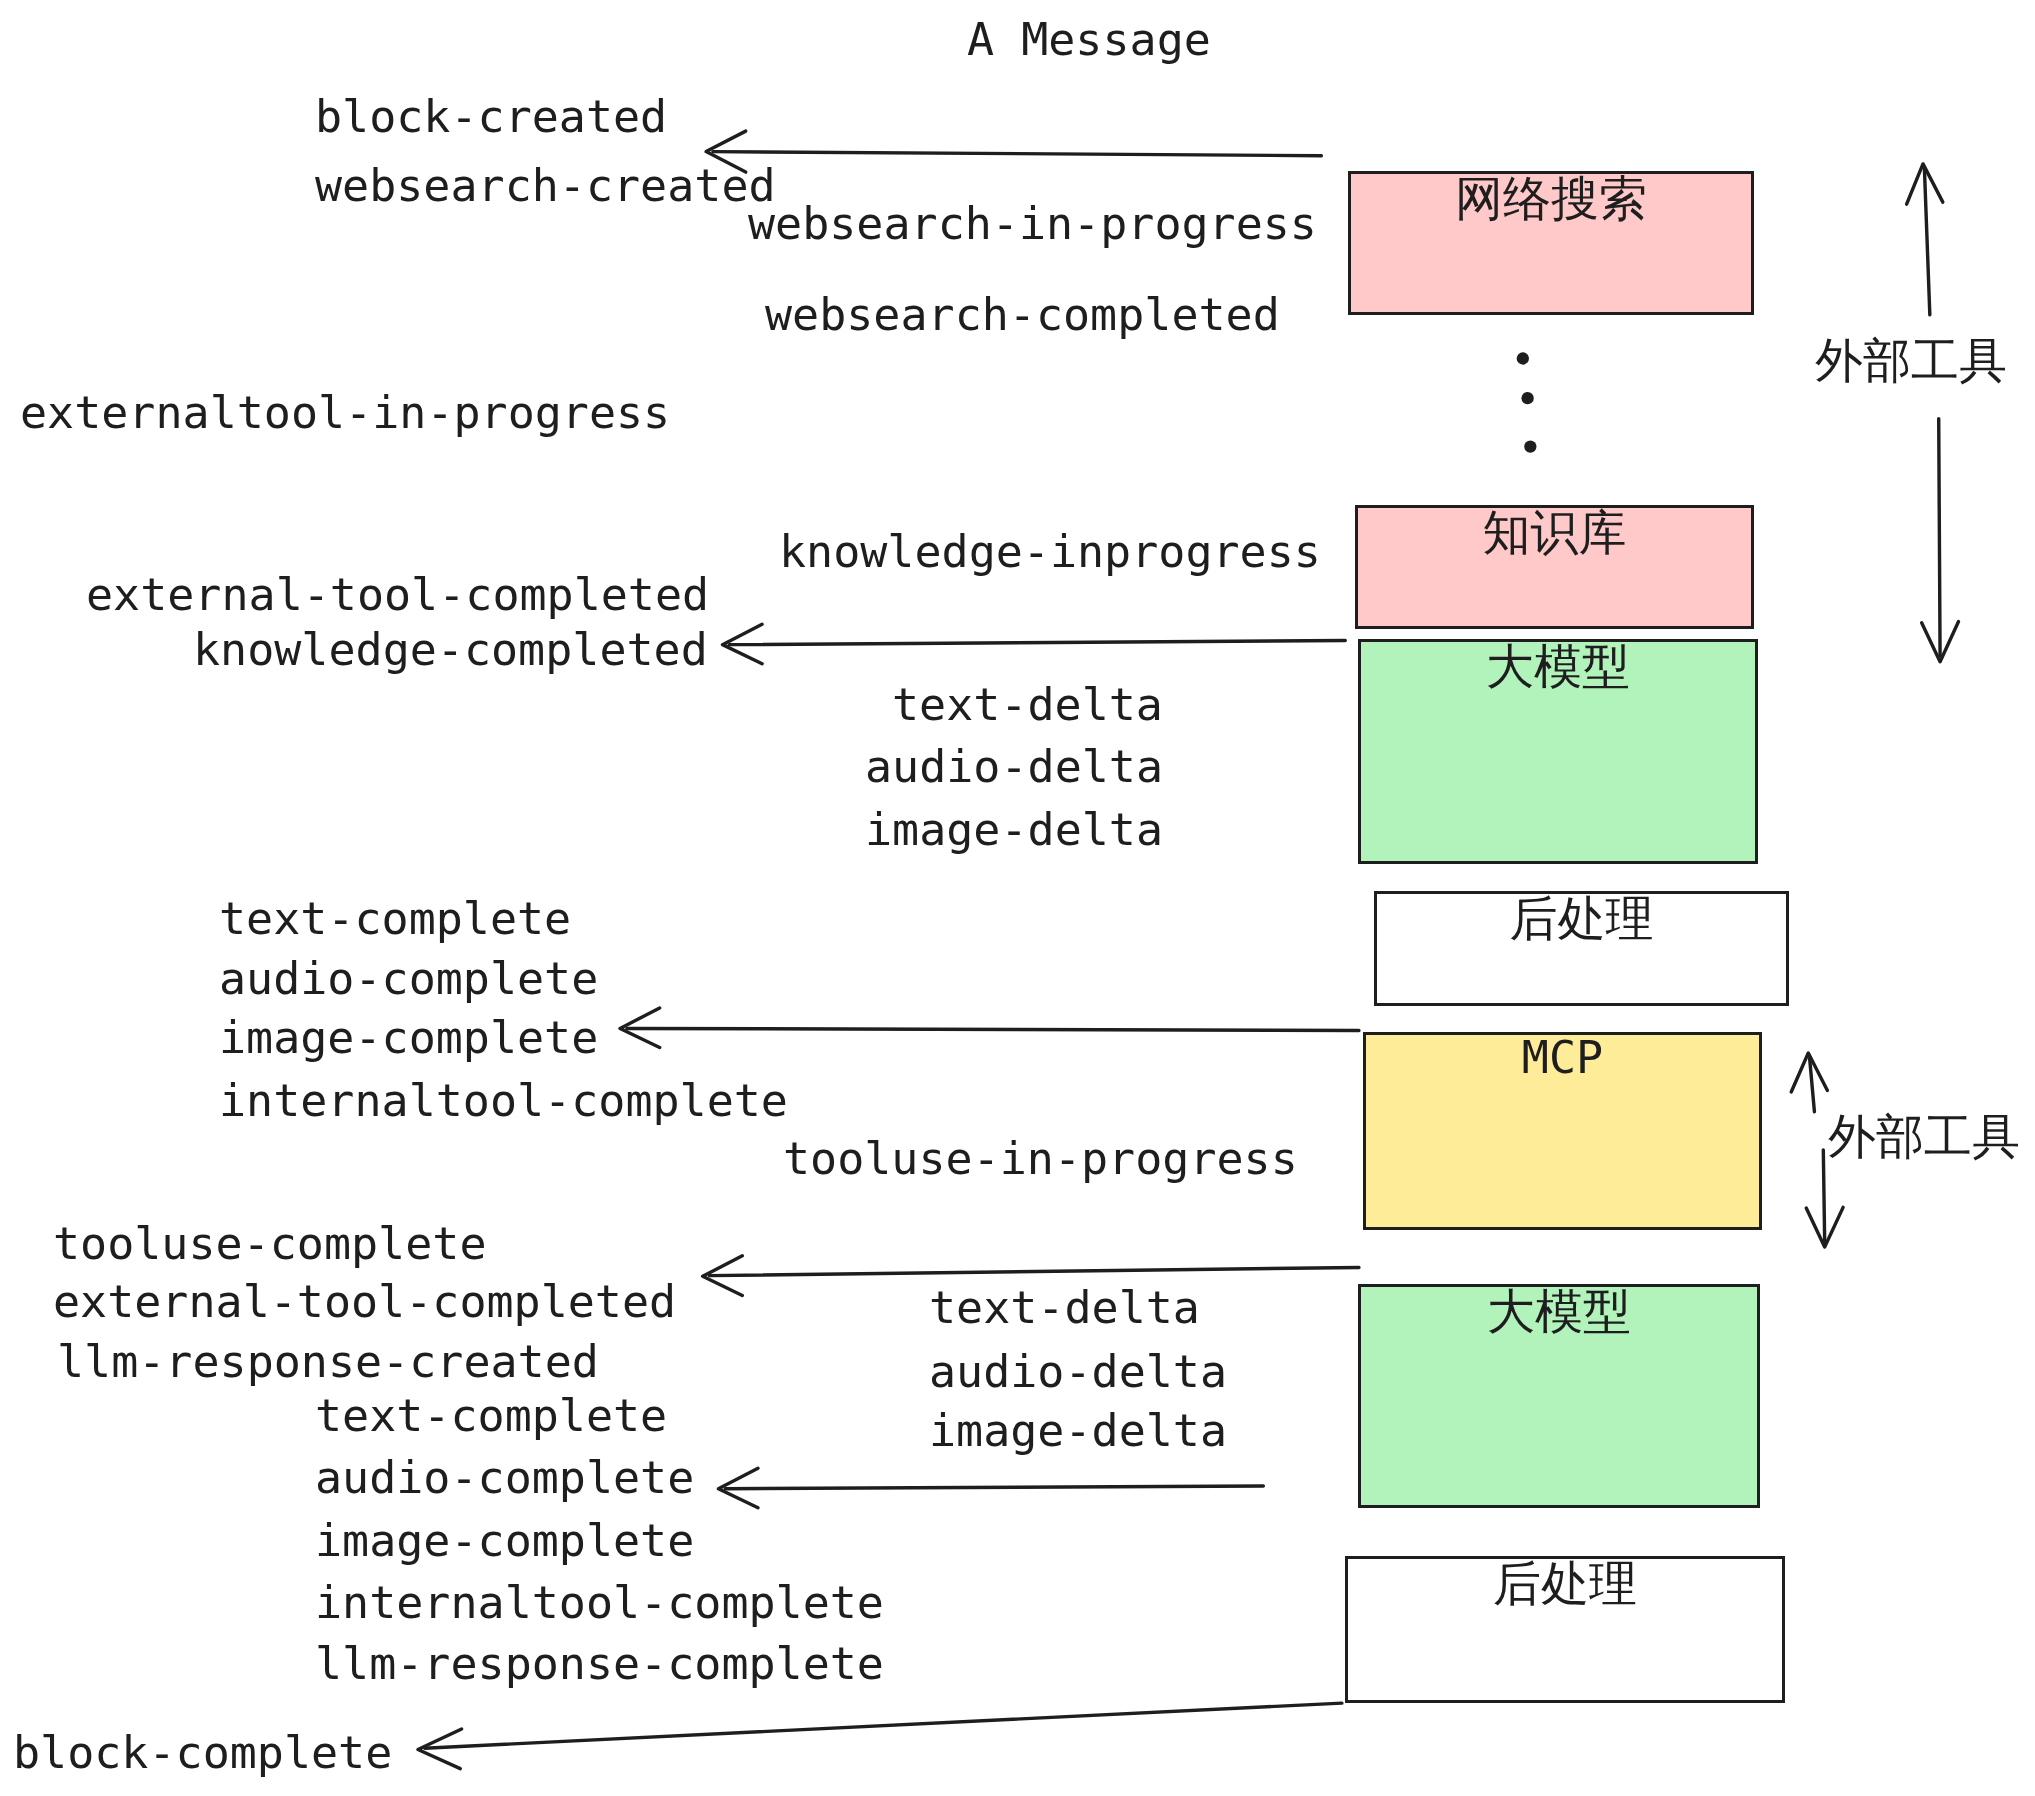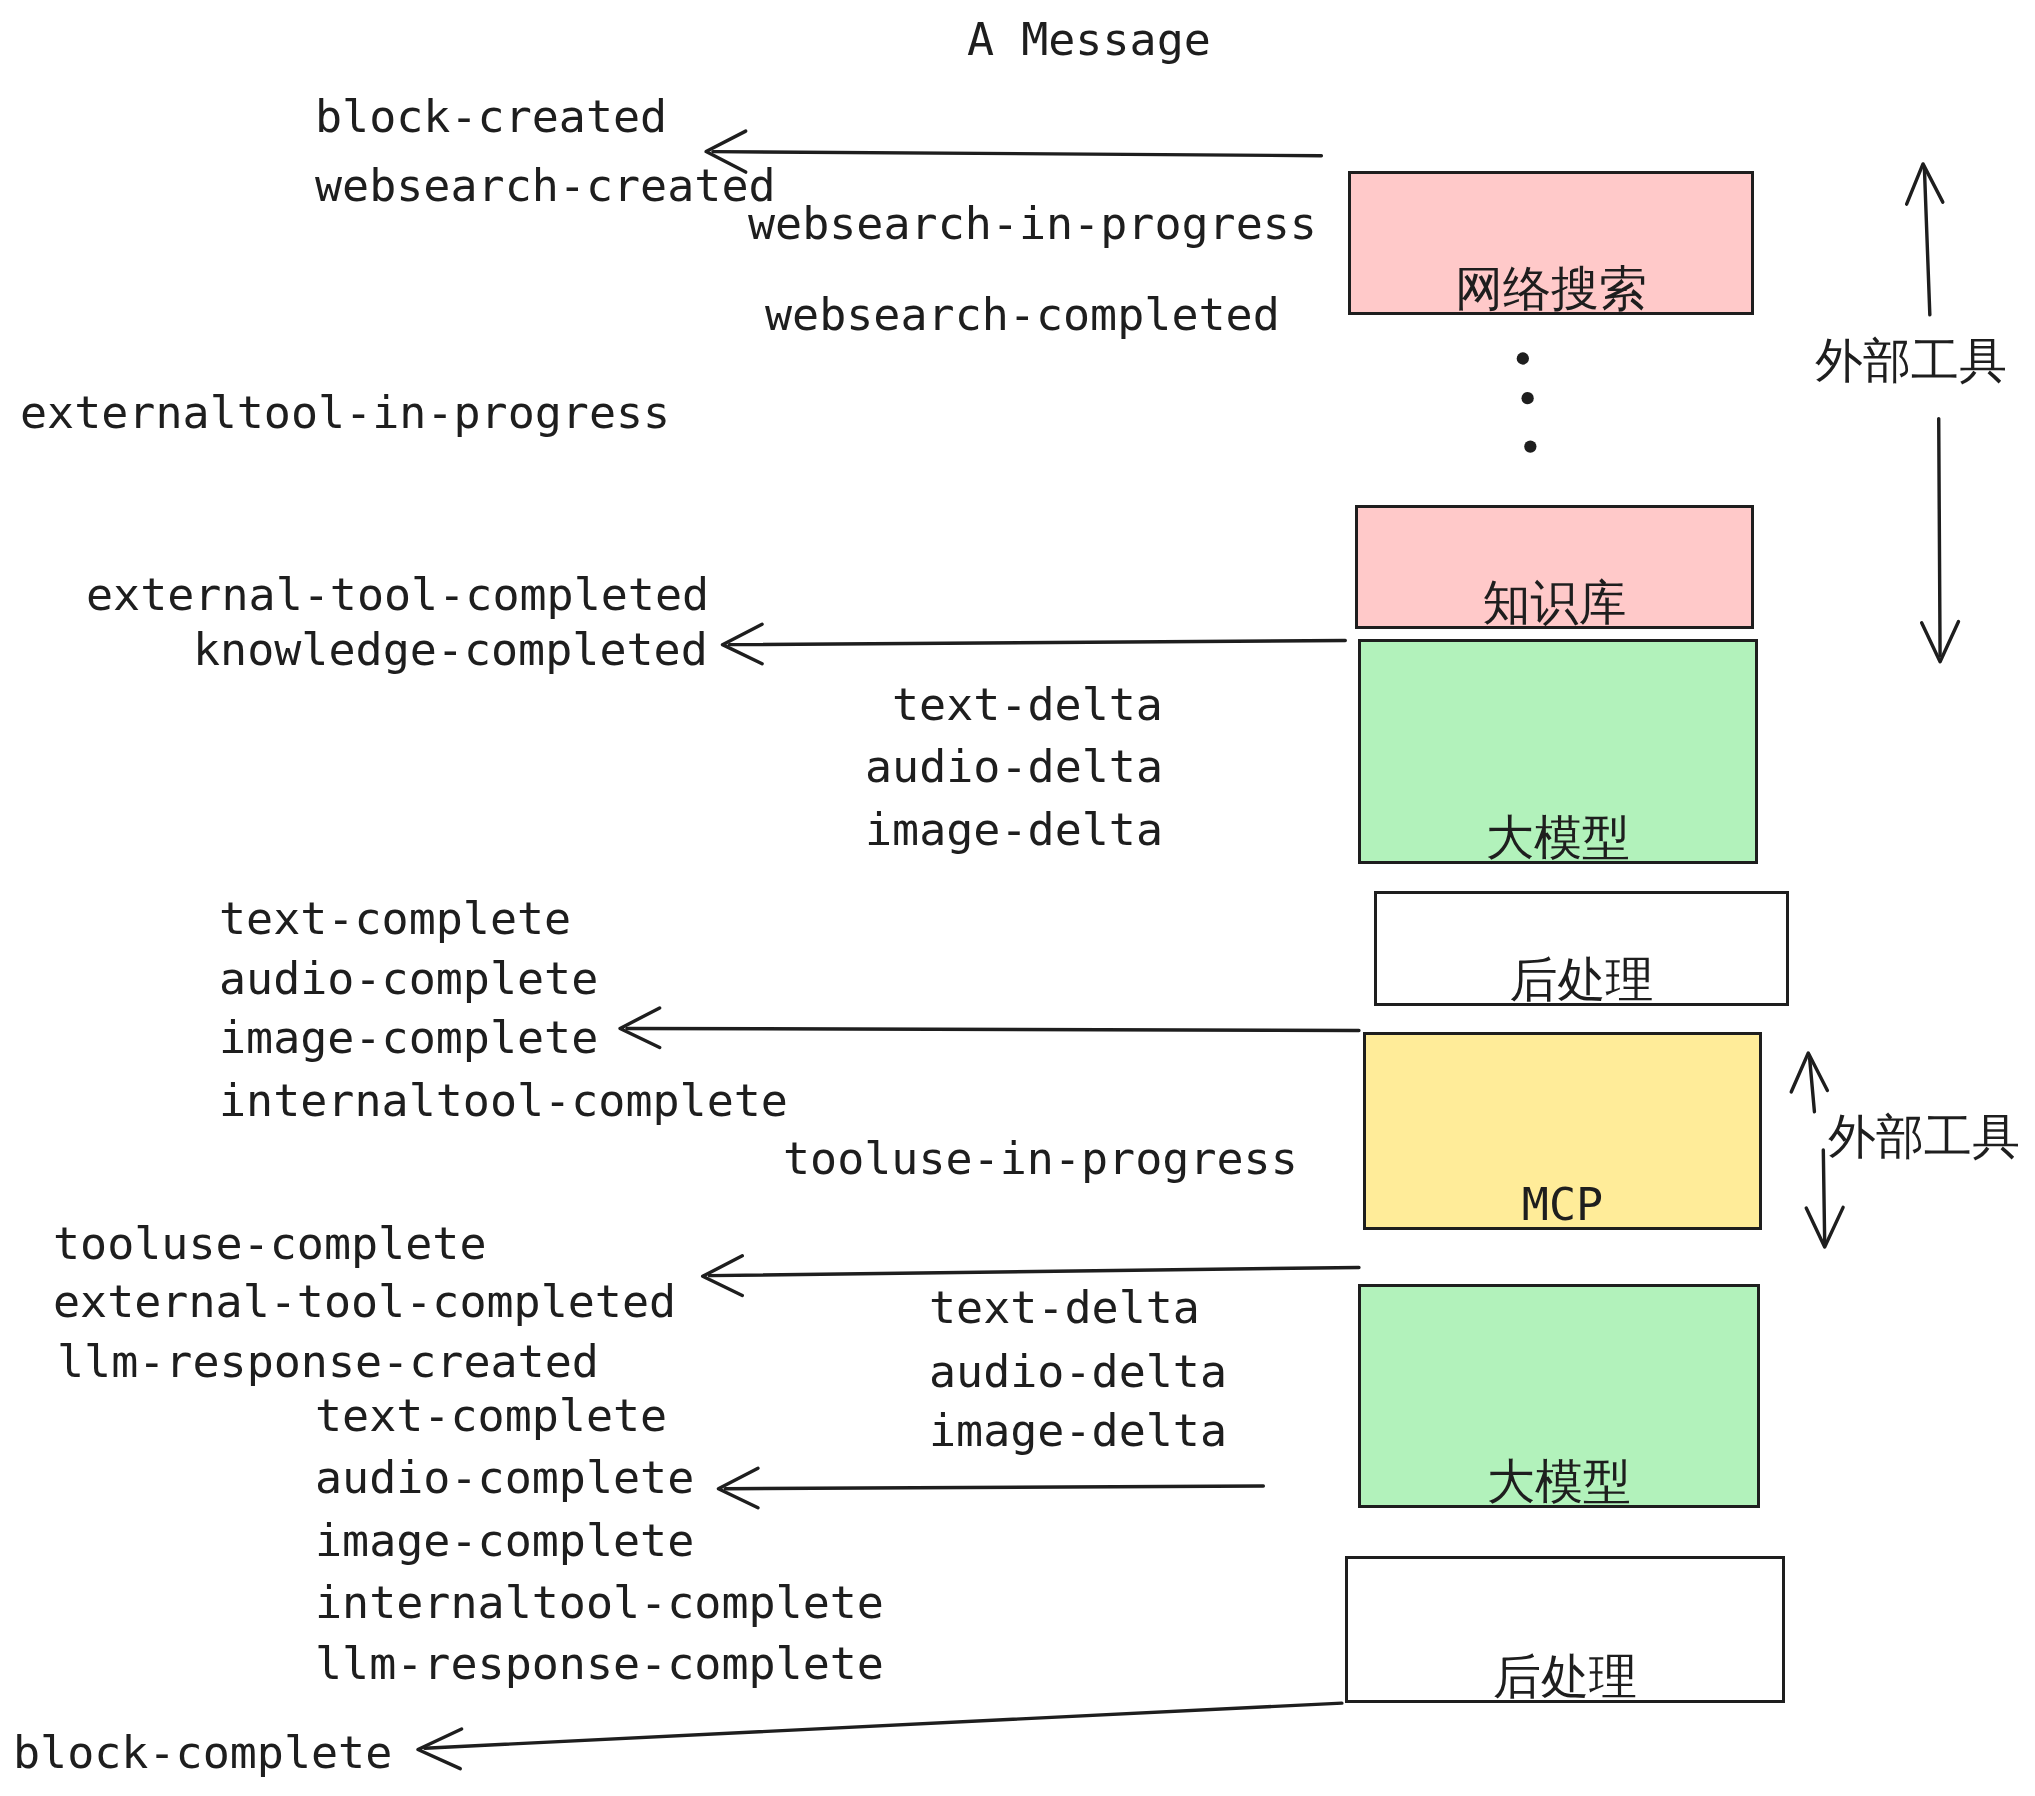--- a/index.html
+++ b/index.html
@@ -23,21 +23,21 @@
     position:absolute;
     font-size:45px;
     line-height:1;
     white-space:pre;
   }
   .box{
     position:absolute;
     border:3.4px solid #1e1e1e;
     box-sizing:border-box;
     display:flex;
-    align-items:flex-end;
+    align-items:flex-start;
     justify-content:center;
   }
   .box .zh{
     font-family:"DejaVu Sans","Liberation Sans",sans-serif;
     font-size:48px;
     line-height:1;
     white-space:pre;
   }
   .box .latin{
     font-family:"DejaVu Sans Mono","Liberation Mono",monospace;
@@ -111,20 +111,21 @@
     <circle cx="2241" cy="654" r="9"></circle>
   </svg>
 
   <div class="title" style="left:967px; top:17px;text-align:right;">A Message</div>
 
   <div class="evt" style="left:315px;  top:94px;">block-created</div>
   <div class="evt" style="left:315px;  top:163px;">websearch-created</div>
   <div class="evt" style="left:748px; top:201px;">websearch-in-progress</div>
   <div class="evt" style="left:20px;   top:390px;">externaltool-in-progress</div>
   <div class="evt" style="left:765px; top:292px;">websearch-completed</div>
+  <div class="evt" style="left:779px; top:529px;">knowledge-inprogress</div>
   <div class="evt" style="left:86px; top:572px;">external-tool-completed</div>
   <div class="evt" style="left:193px;  top:627px;">knowledge-completed</div>
   <div class="evt" style="left:892px; top:682px;">text-delta</div>
   <div class="evt" style="left:865px; top:744px;">audio-delta</div>
   <div class="evt" style="left:865px; top:807px;">image-delta</div>
   <div class="evt" style="left:219px;  top:896px;">text-complete</div>
   <div class="evt" style="left:219px;  top:956px;">audio-complete</div>
   <div class="evt" style="left:219px;  top:1015px;">image-complete</div>
   <div class="evt" style="left:219px;  top:1078px;">internaltool-complete</div>
   <div class="evt" style="left:783px; top:1136px;">tooluse-in-progress</div>

